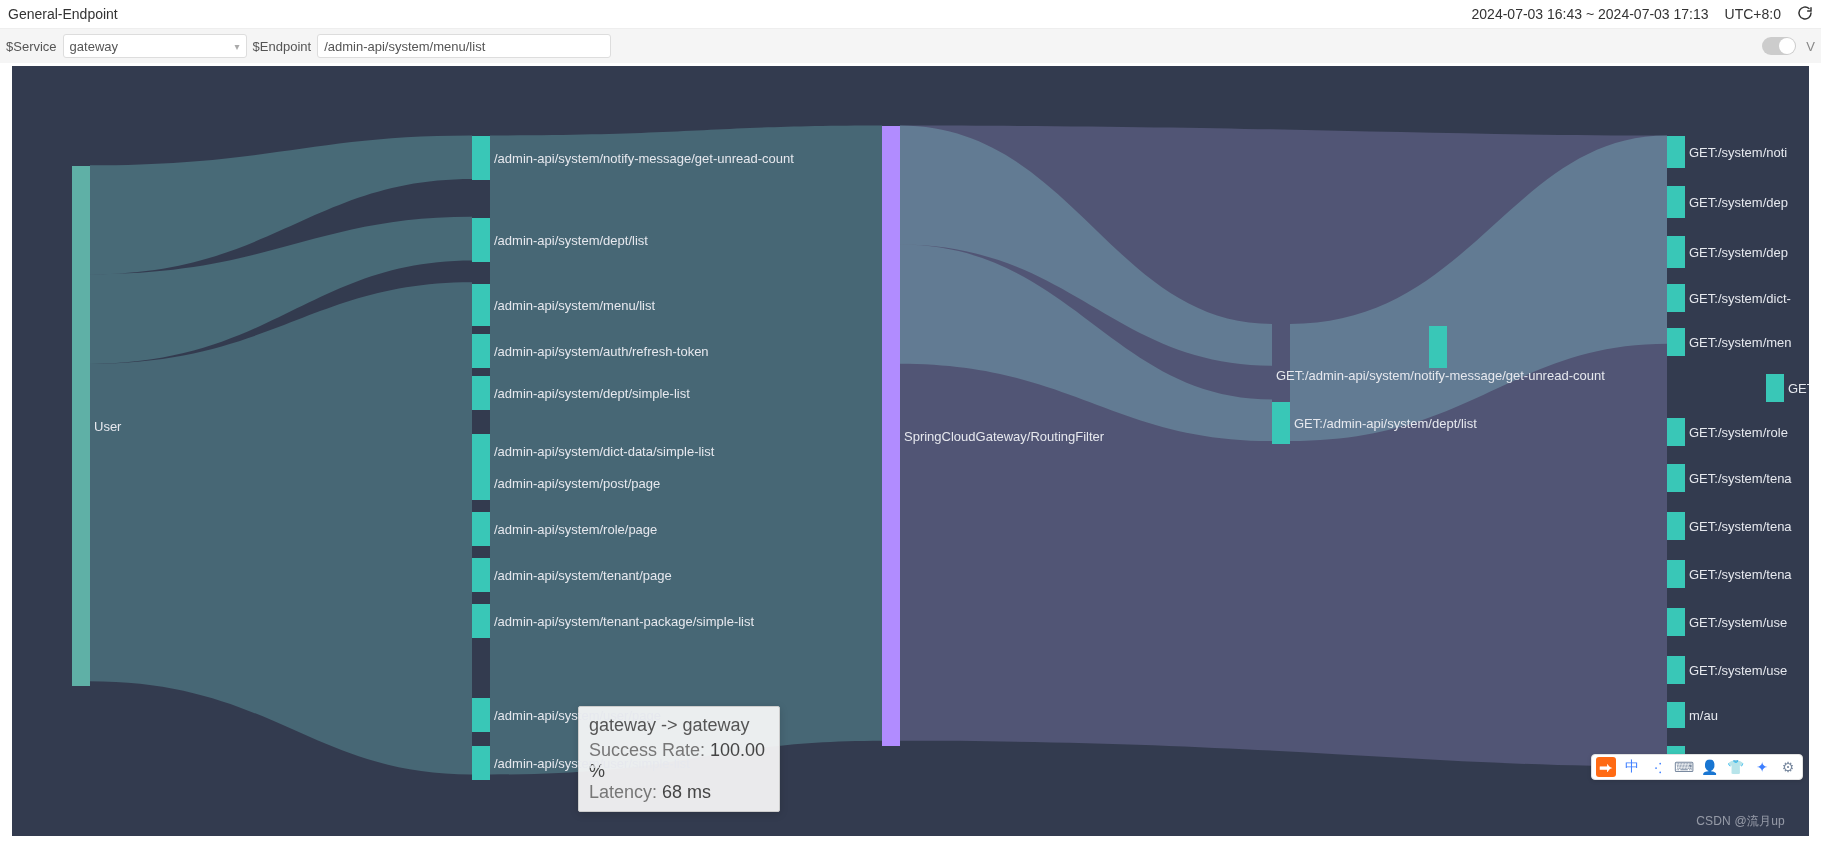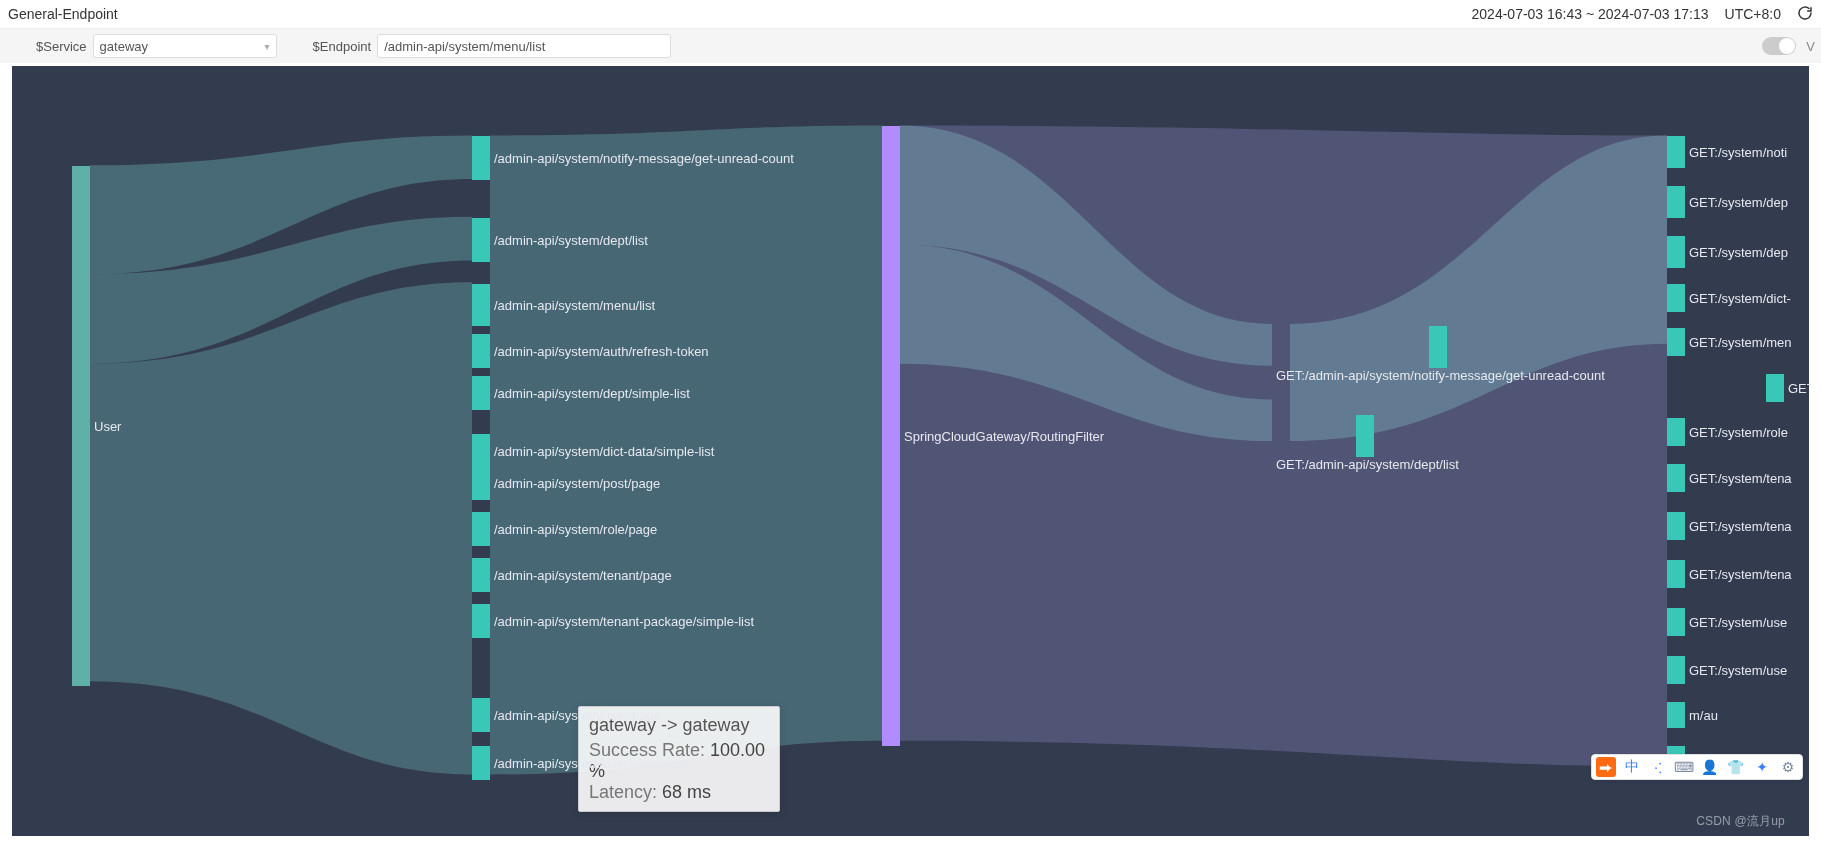--- a/index.html
+++ b/index.html
@@ -32,21 +32,21 @@
 
   .filterbar {
     height: 30px;
     display: flex;
     align-items: center;
     background: #f5f5f5;
     padding: 2px 6px;
     gap: 6px;
     font-size: 13px;
   }
-  .filterbar .lbl { color: #555; margin-left: 30px; }
+  .filterbar .lbl { color: #555; }
   .select {
     display: flex;
     align-items: center;
     background: #fff;
     border: 1px solid #ddd;
     border-radius: 3px;
     height: 22px;
     padding: 0 6px;
     min-width: 170px;
     color: #555;
@@ -291,21 +291,21 @@
         <div class="label">/admin-api/system/user/simple-list</div>
       </div>
       <div class="node purple" style="left: 870px; top: 60px; height: 620px;">
         <div class="bar"></div>
         <div class="label">SpringCloudGateway/RoutingFilter</div>
       </div>
       <div class="node " style="left: 1260px; top: 260px; height: 42px; flex-direction: column;">
         <div class="bar"></div>
         <div class="label">GET:/admin-api/system/notify-message/get-unread-count</div>
       </div>
-      <div class="node " style="left: 1260px; top: 349px; height: 42px; flex-direction: column;">
+      <div class="node " style="left: 1260px; top: 336px; height: 42px;">
         <div class="bar"></div>
         <div class="label">GET:/admin-api/system/dept/list</div>
       </div>
       <div class="node " style="left: 1655px; top: 70px; height: 32px;">
         <div class="bar"></div>
         <div class="label">GET:/system/noti</div>
       </div>
       <div class="node " style="left: 1655px; top: 120px; height: 32px;">
         <div class="bar"></div>
         <div class="label">GET:/system/dep</div>

